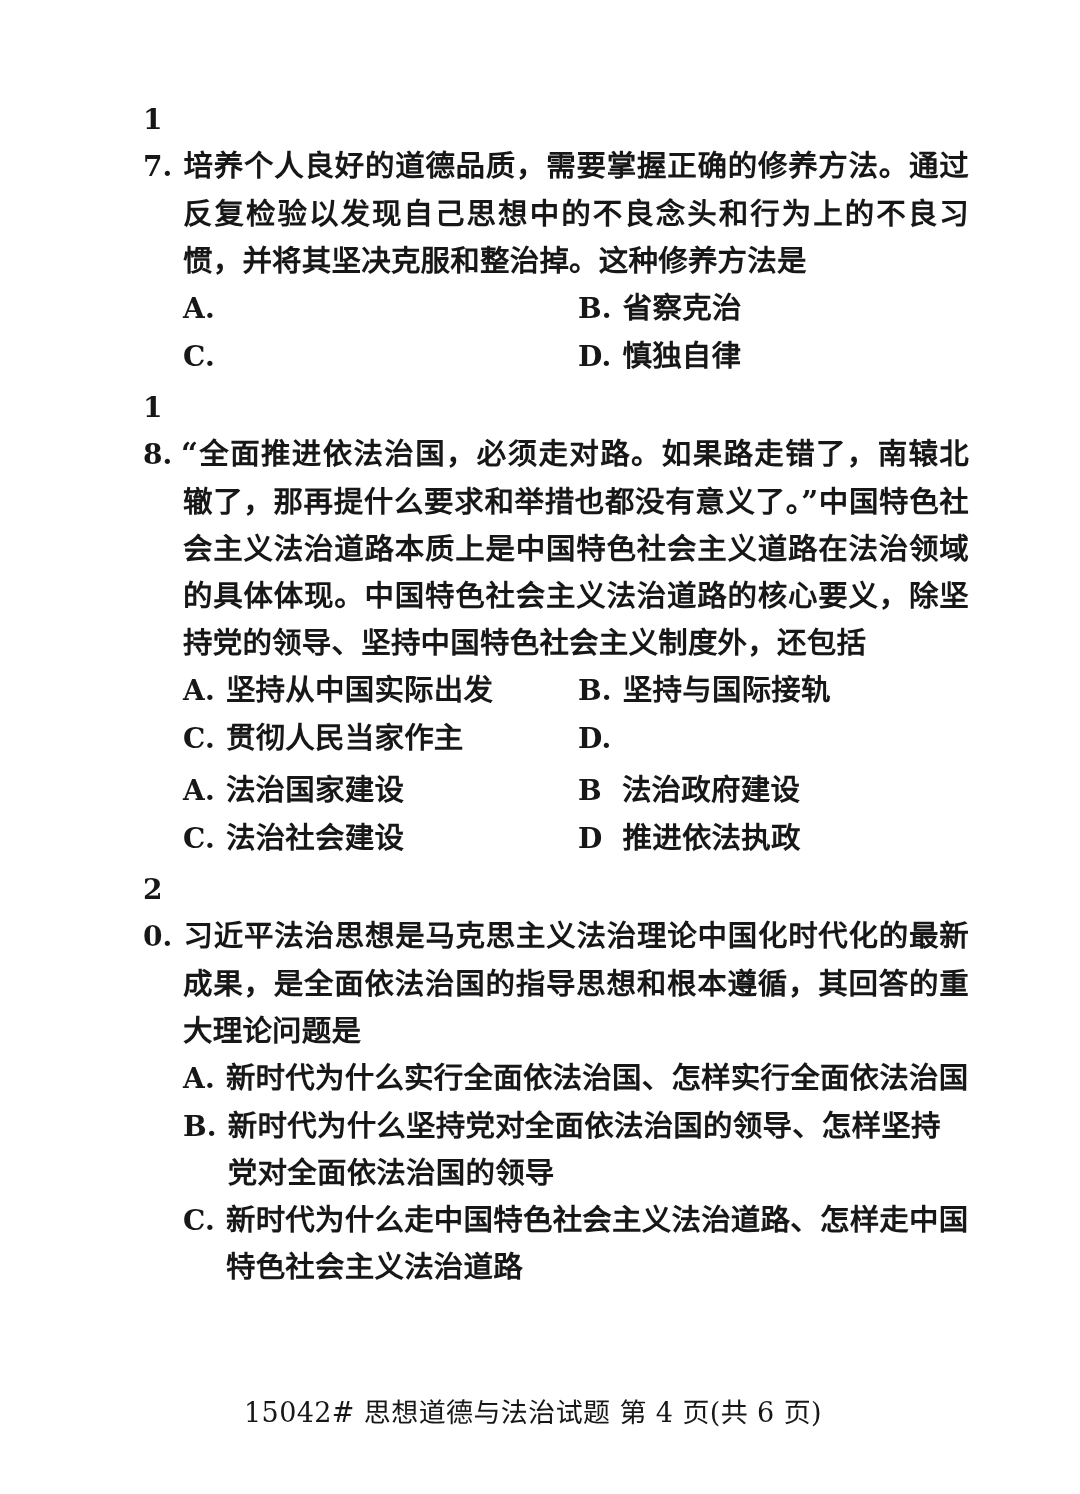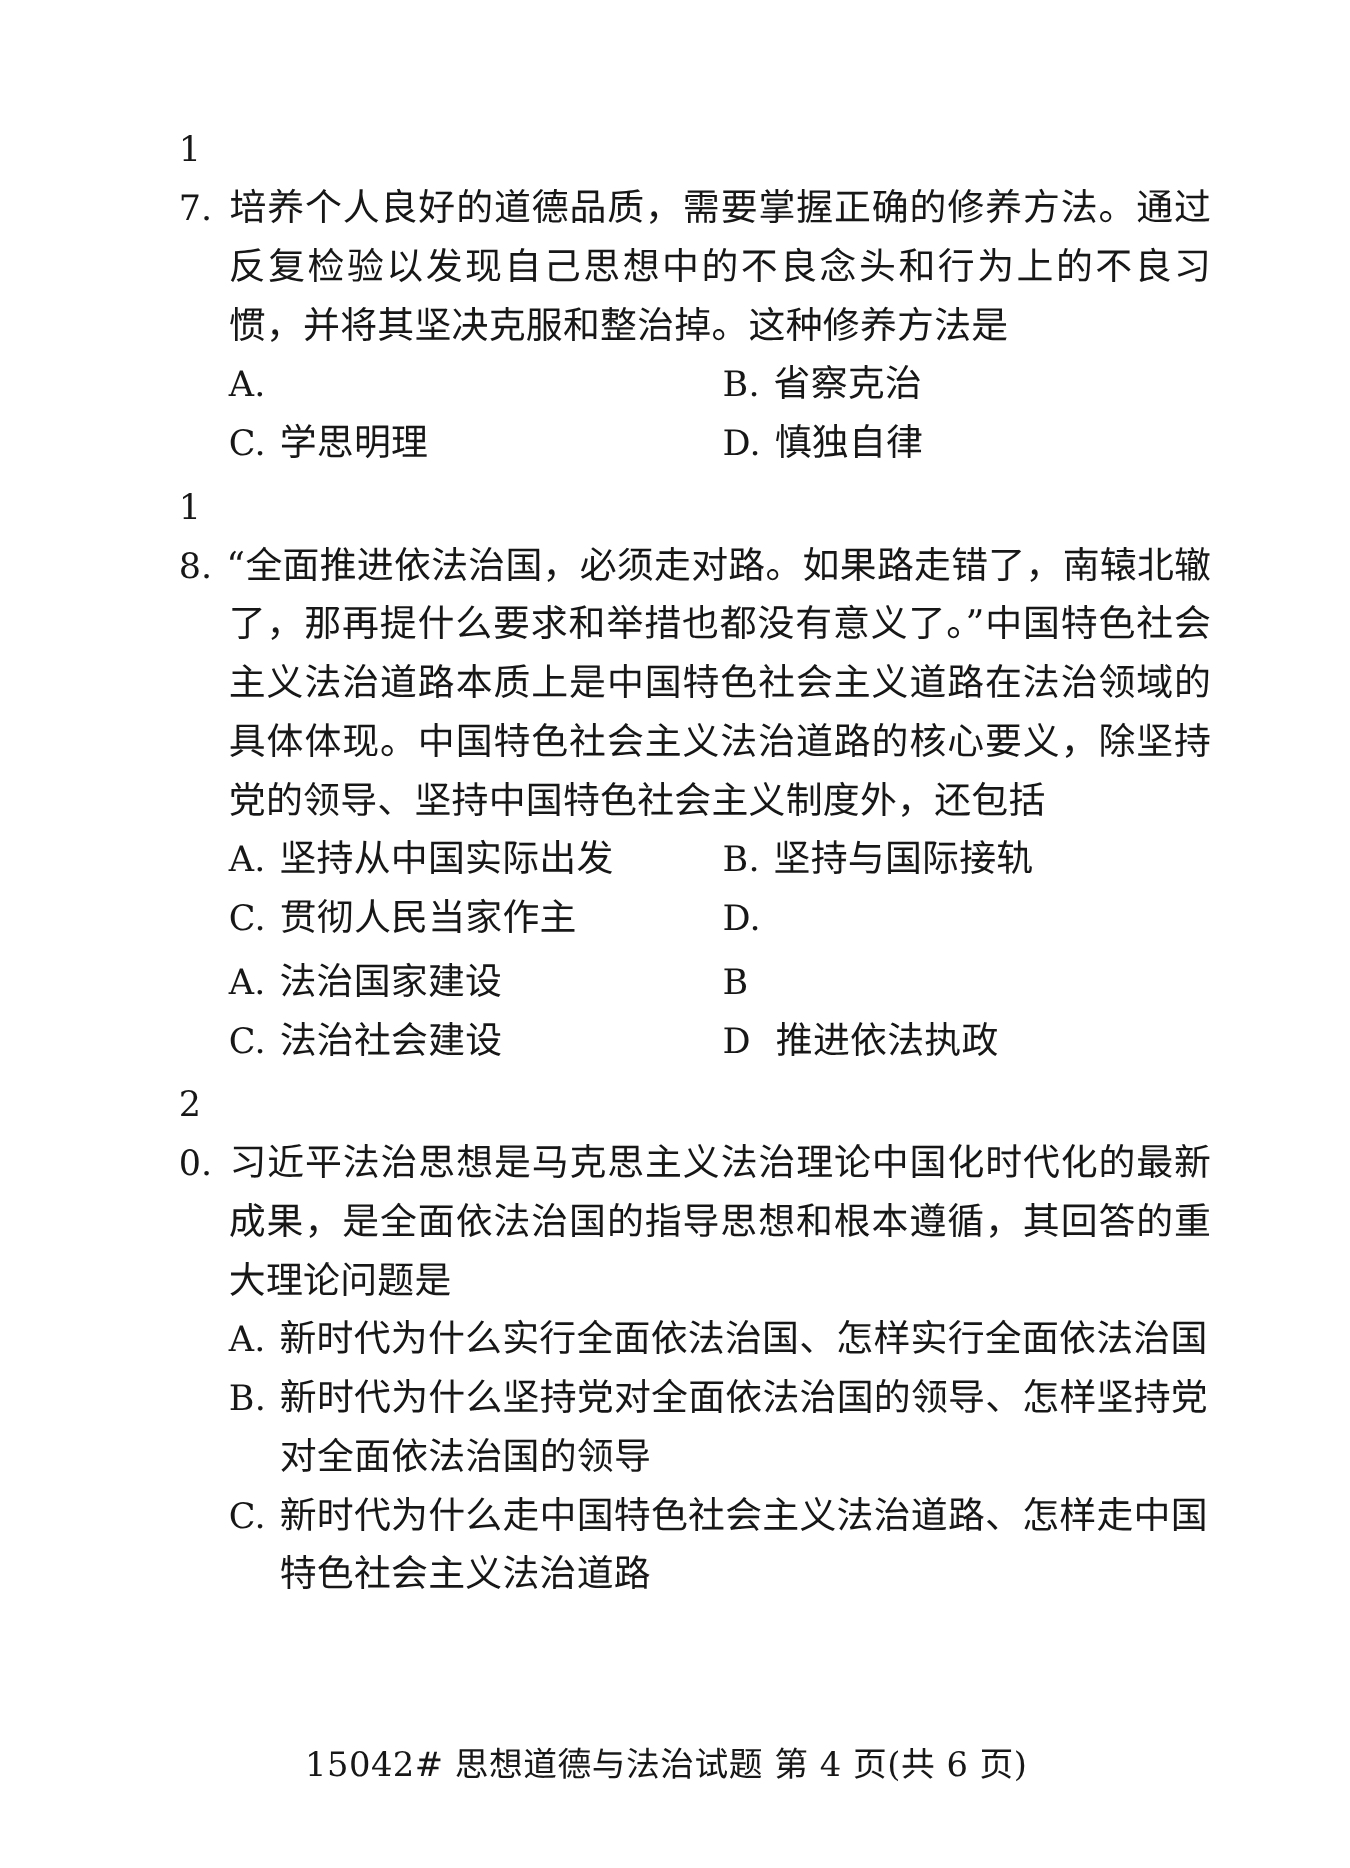--- a/index.html
+++ b/index.html
@@ -28,20 +28,21 @@
   .content {
     position: absolute;
     left: 143px;
     top: 96px;
     width: 840px;
   }
 
   
   .question {
     margin: 0 14px 4px 0;
+    font-weight: bold;
   }
 
   
   .stem {
     margin: 0;
     padding-left: 40px;
     text-indent: -40px;
     font-size: 29.5px;
     line-height: 47px;
     letter-spacing: 0.2px;
@@ -122,21 +123,20 @@
             <span class="opt-label">A.</span>
           </div>
           <div class="opt">
             <span class="opt-label">B.</span>
             <span class="opt-text">省察克治</span>
           </div>
         </div>
         <div class="opt-row two-col">
           <div class="opt">
             <span class="opt-label">C.</span>
-            <span class="opt-text">学思明理</span>
           </div>
           <div class="opt">
             <span class="opt-label">D.</span>
             <span class="opt-text">慎独自律</span>
           </div>
         </div>
       </div>
     </div>
 
     <div class="question">
@@ -166,20 +166,21 @@
 
     <div class="question">
       <div class="options">
         <div class="opt-row two-col">
           <div class="opt">
             <span class="opt-label">A.</span>
             <span class="opt-text">法治国家建设</span>
           </div>
           <div class="opt">
             <span class="opt-label nodot">B</span>
+            <span class="opt-text">法治政府建设</span>
           </div>
         </div>
         <div class="opt-row two-col">
           <div class="opt">
             <span class="opt-label">C.</span>
             <span class="opt-text">法治社会建设</span>
           </div>
           <div class="opt">
             <span class="opt-label nodot">D</span>
             <span class="opt-text">推进依法执政</span>

